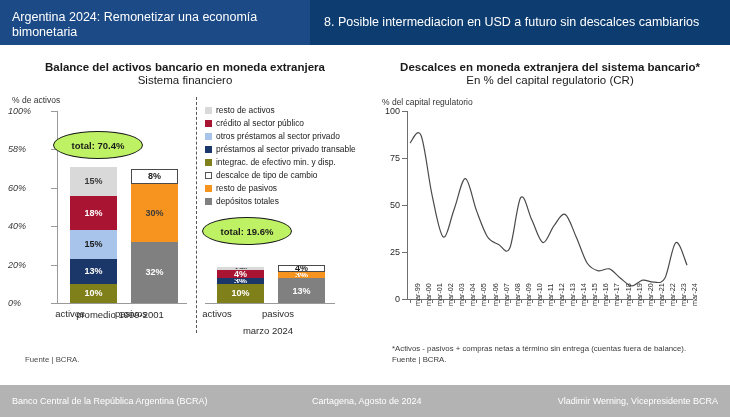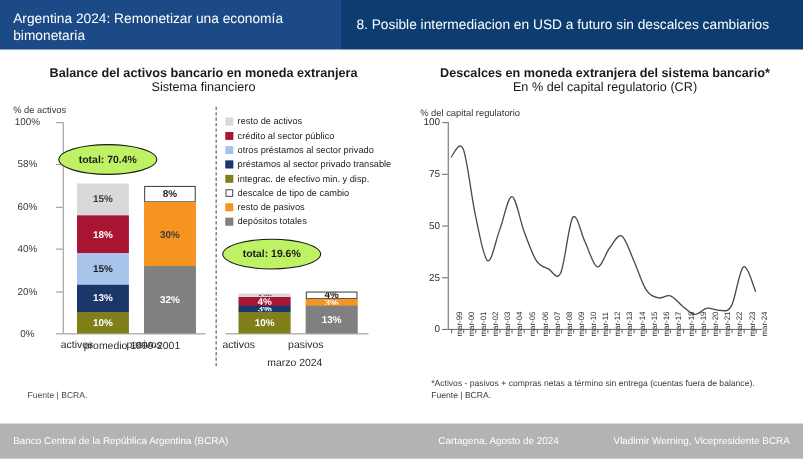--- a/index.html
+++ b/index.html
@@ -64,22 +64,23 @@
   .plot2{
     position:absolute;left:205px;top:14px;width:130px;height:192px;
   }
   .yaxis-line{
     position:absolute;left:57px;top:14px;width:1px;height:192px;background:#9a9a9a;
   }
   .ytick{
     position:absolute;left:51px;width:6px;height:1px;background:#9a9a9a;
   }
   .ytick-label{
-    position:absolute;right:0;font-size:9px;color:#3a3a3a;text-align:center;
+    position:absolute;right:0;font-size:9px;color:#3a3a3a;text-align:left;
     width:34px;
+    font-style:italic;
   }
   .baseline{
     position:absolute;left:57px;top:206px;width:130px;height:1px;background:#9a9a9a;
   }
   .baseline2{
     position:absolute;left:205px;top:206px;width:130px;height:1px;background:#9a9a9a;
   }
   .divider{
     position:absolute;left:196px;top:0px;bottom:24px;width:0;
     border-left:1.4px dashed #555555;
@@ -157,21 +158,21 @@
 
   
   .footer{
     position:absolute;left:0;top:385px;width:730px;height:32px;
     background:#b3b3b3;
     display:flex;align-items:center;
     box-sizing:border-box;padding:0 12px;
   }
   .footer-item{font-size:9px;color:#ffffff;white-space:nowrap;}
   .footer-left{flex:0 0 300px;text-align:left;}
-  .footer-center{flex:1;text-align:right;}
+  .footer-center{flex:1;text-align:left;}
   .footer-right{flex:0 0 210px;text-align:right;}
 </style>
 </head>
 <body>
 
 <div class="header">
   <div class="header-left">
     <div class="header-left-title">Argentina 2024: Remonetizar una economía bimonetaria</div>
   </div>
   <div class="header-right">

